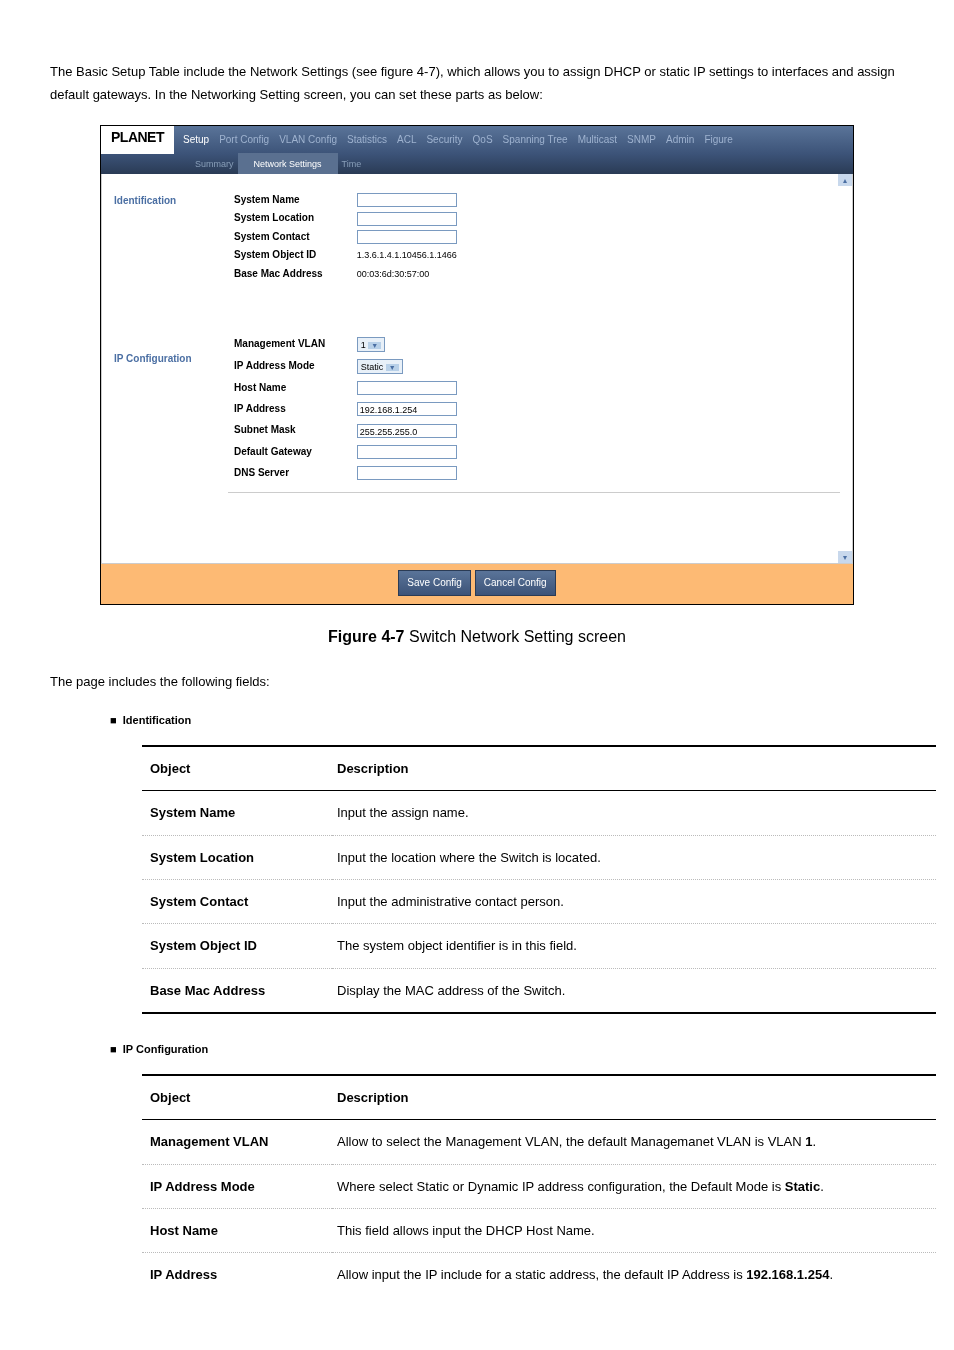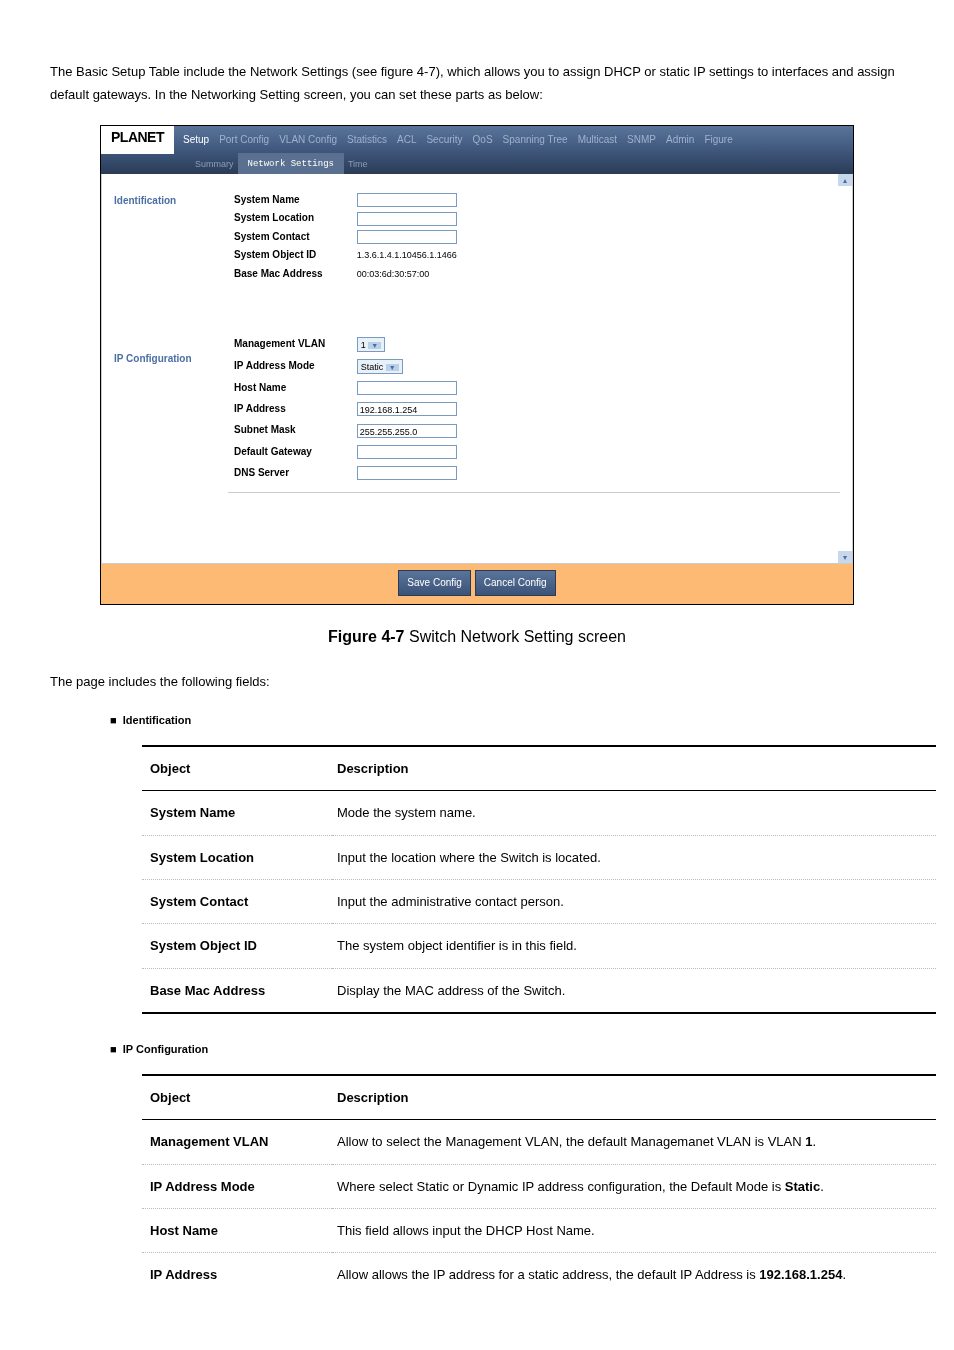--- a/index.html
+++ b/index.html
@@ -64,22 +64,21 @@
       font-size: 9px;
       font-family: Verdana, sans-serif;
     }
     .submenu-bar span {
       color: #889eb8;
       padding: 0 4px;
     }
     .submenu-bar .subactive {
       background: #5a7090;
       color: #fff;
-      padding: 3px 10px;
-      font-family: Liberation Mono, monospace;
+      padding: 3px 16px;
     }
     .content-pane {
       display: flex;
       background: #fff;
       border: 1px solid #ccc;
       border-top: none;
       padding: 18px 12px 14px 12px;
       position: relative;
       min-height: 390px;
     }
@@ -349,21 +348,21 @@
 <table class="defn-table">
   <thead>
     <tr>
       <th class="label-cell">Object</th>
       <th>Description</th>
     </tr>
   </thead>
   <tbody>
     <tr>
       <td class="label-cell">System Name</td>
-      <td>Mode the system name.</td>
+      <td>Input the assign name.</td>
     </tr>
     <tr>
       <td class="label-cell">System Location</td>
       <td>Input the location where the Switch is located.</td>
     </tr>
     <tr>
       <td class="label-cell">System Contact</td>
       <td>Input the administrative contact person.</td>
     </tr>
     <tr>
@@ -401,20 +400,20 @@
         <span>Where select Static or Dynamic IP address configuration, the Default Mode is </span><b>Static</b><span>.</span>
       </td>
     </tr>
     <tr>
       <td class="label-cell">Host Name</td>
       <td>This field allows input the DHCP Host Name.</td>
     </tr>
     <tr>
       <td class="label-cell">IP Address</td>
       <td>
-        <span>Allow allows the IP address for a static address, the default IP Address is </span>
+        <span>Allow input the IP include for a static address, the default IP Address is </span>
         <b>192.168.1.254</b><span>.</span>
       </td>
     </tr>
   </tbody>
 </table>
 
 <div class="page-num">-32-</div>
 
 </body></html>

